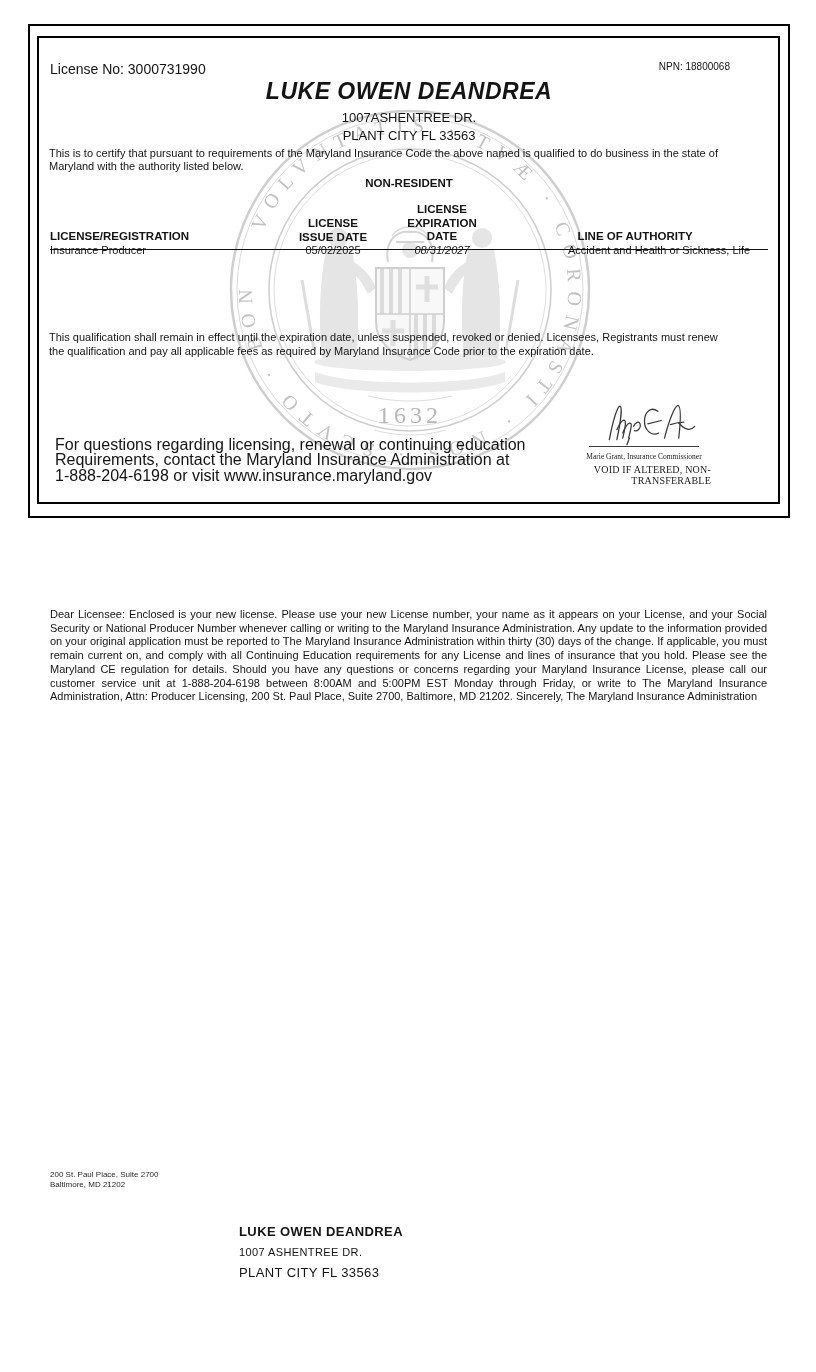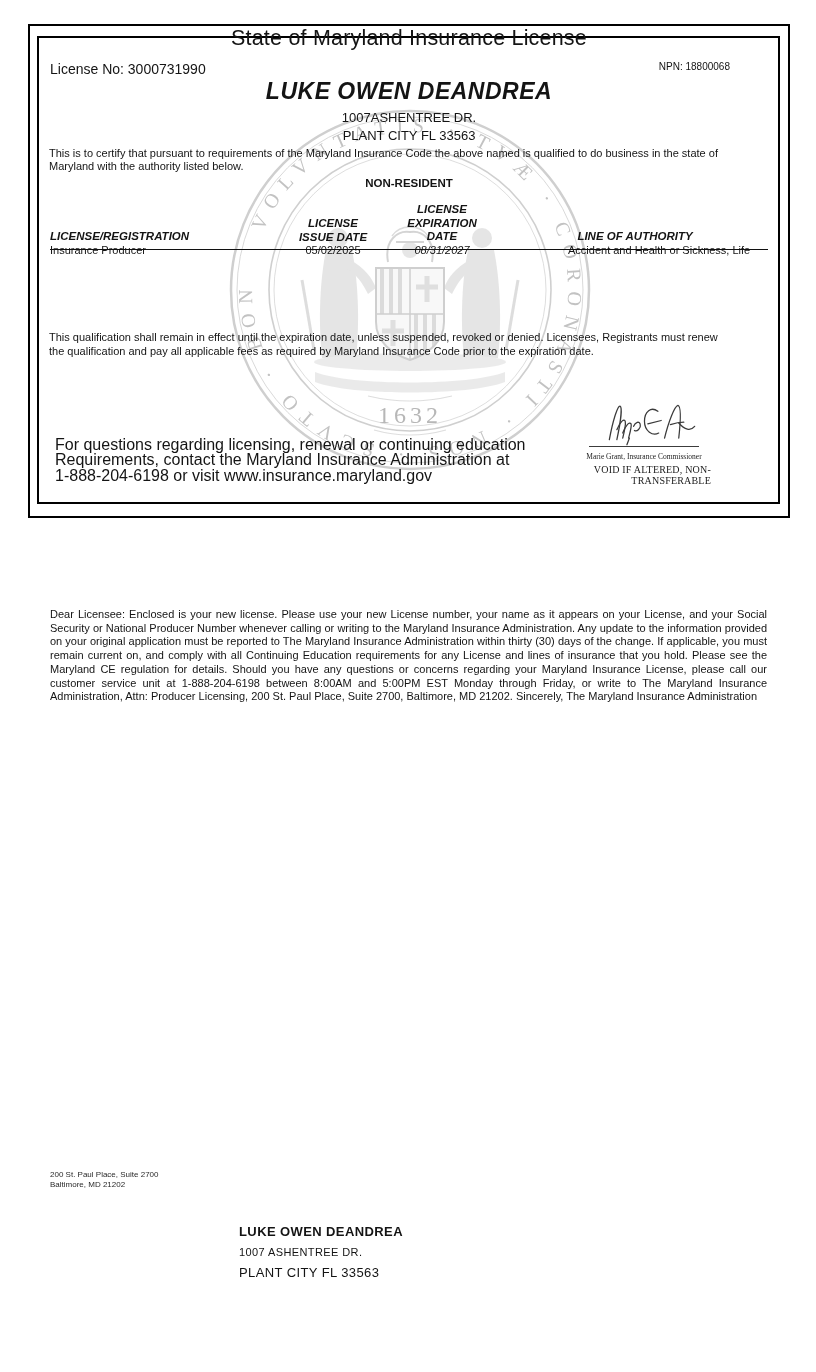--- a/index.html
+++ b/index.html
@@ -18,21 +18,21 @@
   .layer{z-index:2;}
   .cert-title{left:28px;width:762px;top:26px;text-align:center;font-size:21.5px;letter-spacing:0.2px;z-index:3;}
   .lic-no{left:50px;top:61px;font-size:14px;}
   .npn{right:86px;top:61px;font-size:10px;}
   .holder-name{left:28px;width:762px;top:78px;text-align:center;font-size:23px;font-weight:bold;font-style:italic;letter-spacing:0.5px;}
   .addr1{left:28px;width:762px;top:110px;text-align:center;font-size:13px;}
   .addr2{left:28px;width:762px;top:128px;text-align:center;font-size:13px;}
   .certify{left:49px;top:147px;width:694px;font-size:11px;line-height:13.4px;}
   .resident{left:28px;width:762px;top:177px;text-align:center;font-size:11.5px;font-weight:bold;}
   .th,.td{font-size:11px;line-height:13.5px;}
-  .th{font-weight:bold;font-size:11.5px;font-style:italic;}
+  .th{font-weight:bold;font-size:11.5px;}
   .pre{white-space:pre-line;}
   .th1{left:50px;top:230px;}
   .th2{left:270px;top:217px;width:126px;text-align:center;}
   .th3{left:379px;top:203px;width:126px;text-align:center;}
   .th4{left:540px;top:230px;width:190px;text-align:center;}
   .td1{left:50px;top:244px;}
   .td2{left:270px;top:244px;width:126px;text-align:center;}
   .td3{left:379px;top:244px;width:126px;text-align:center;font-style:italic;}
   .td4{left:568px;top:244px;width:190px;}
   .row-line{left:50px;top:249px;width:718px;height:0;border-top:1.5px solid #101010;z-index:2;}
@@ -102,21 +102,20 @@
       <path d="M158,306 Q200,316 242,306" fill="none" stroke="#bdbdbd" stroke-width="1.2"></path>
       <path d="M164,340 Q200,350 236,340" fill="none" stroke="#bdbdbd" stroke-width="1.2"></path>
     </g>
     <text x="200" y="333" text-anchor="middle" font-size="24" letter-spacing="4" fill="#ababab" opacity="0.85">1632</text>
   </svg>
 
   <div class="abs cert-outer">
     <div class="cert-inner"></div>
   </div>
 
-  <div class="abs cert-title">State of Maryland Insurance License</div>
   <div class="abs layer lic-no">License No: 3000731990</div>
   <div class="abs layer npn">NPN: 18800068</div>
   <div class="abs layer holder-name">LUKE OWEN DEANDREA</div>
   <div class="abs layer addr1">1007ASHENTREE DR.</div>
   <div class="abs layer addr2">PLANT CITY FL 33563</div>
   <div class="abs layer resident">NON-RESIDENT</div>
   <div class="abs layer certify">This is to certify that pursuant to requirements of the Maryland Insurance Code the above named is qualified to do business in the state of Maryland with the authority listed below.</div>
 
   <div class="abs layer th th1 pre">LICENSE/REGISTRATION</div>
   <div class="abs layer th th2 pre">LICENSE

